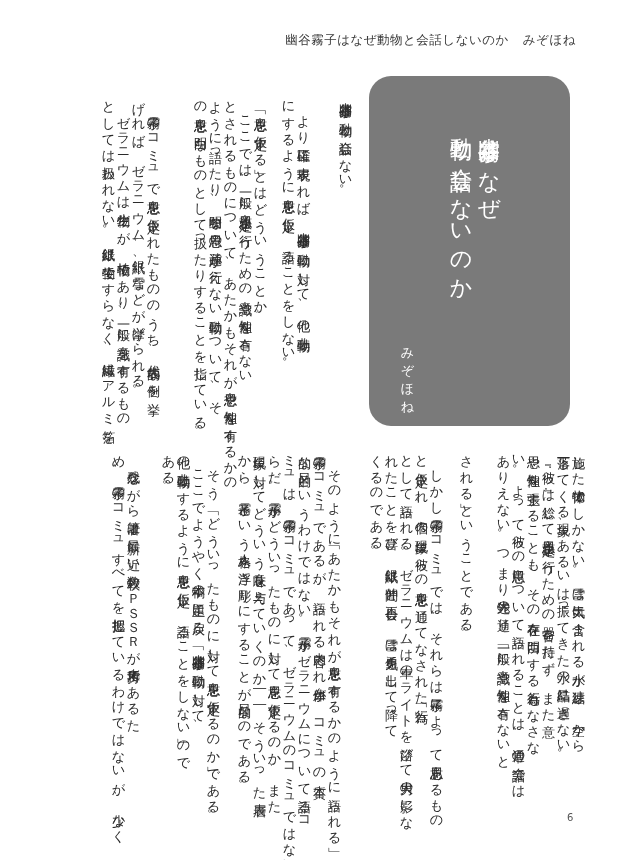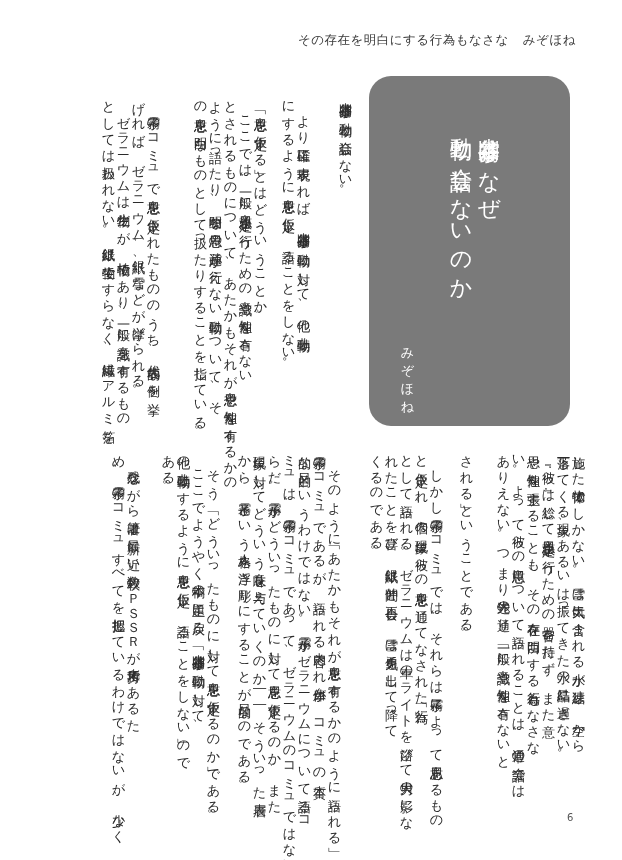--- a/index.html
+++ b/index.html
@@ -17,21 +17,21 @@
   .title-author { color: #ffffff; font-size: 13px; letter-spacing: 3px;
                   font-family: "DejaVu Sans", "Liberation Sans", sans-serif; }
   .col { font-size: 13.2px; line-height: 15px; letter-spacing: 1.15px; color: #2b2b2b; }
   .pagenum { position: absolute; left: 567px; top: 812px; font-size: 10px; color: #555;
              font-family: "DejaVu Sans", "Liberation Sans", sans-serif; }
 </style>
 </head>
 <body>
 
 <div class="header">
-  <span>その存在を明白にする行為もなさな</span><span class="author">みぞほね</span>
+  <span>幽谷霧子はなぜ動物と会話しないのか</span><span class="author">みぞほね</span>
 </div>
 
 <div class="title-box"></div>
 <div class="vt title-line" style="left:477px; top:120px;">幽谷霧子はなぜ</div>
 <div class="vt title-line" style="left:449px; top:120px;">動物と会話しないのか</div>
 <div class="vt title-author" style="left:398px; top:338px;">みぞほね</div>
 
 <div class="vt col" style="left:338px; top:92px;">幽谷霧子は動物と会話しない。</div>
 <div class="vt col" style="left:296px; top:92px;">　より正確に表現すれば、幽谷霧子は動物に対して、他の非動物</div>
 <div class="vt col" style="left:281px; top:92px;">にするように意思を仮定し、語ることをしない。</div>

